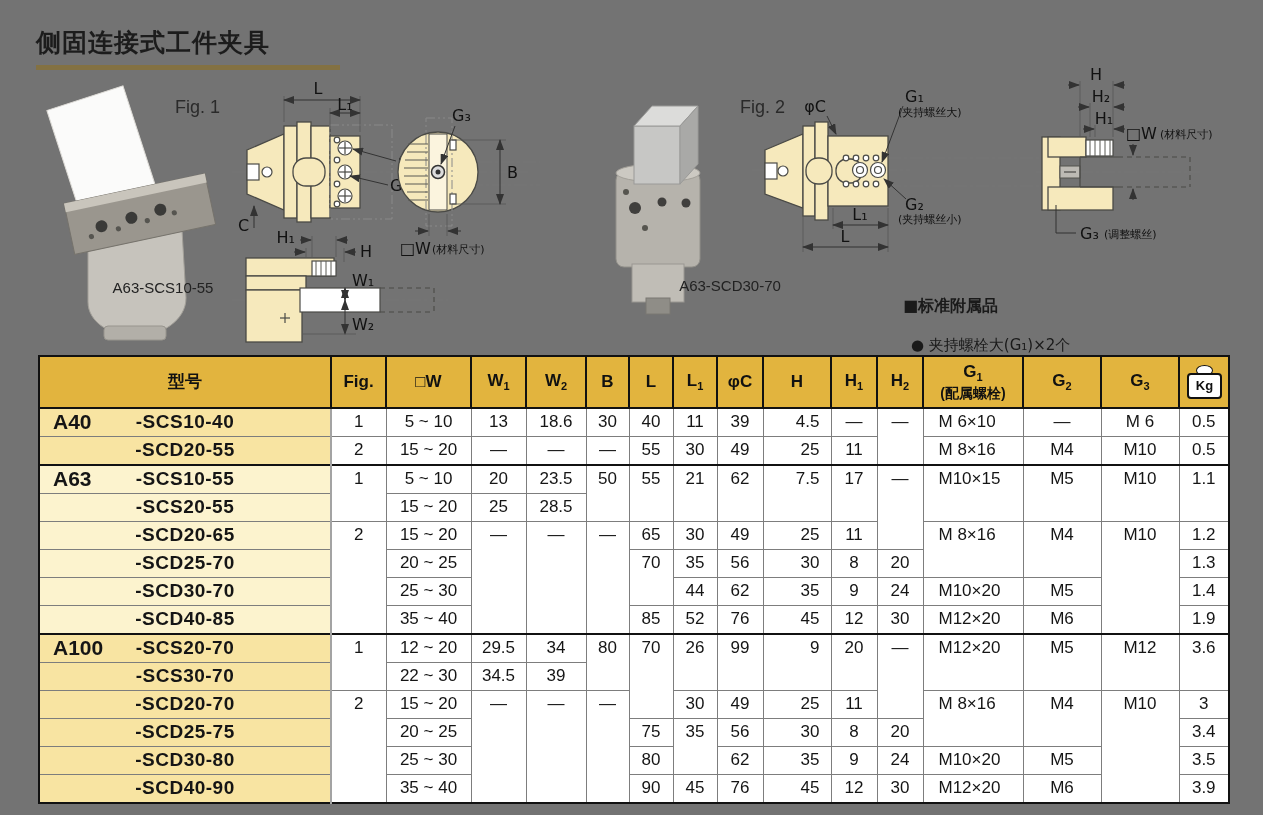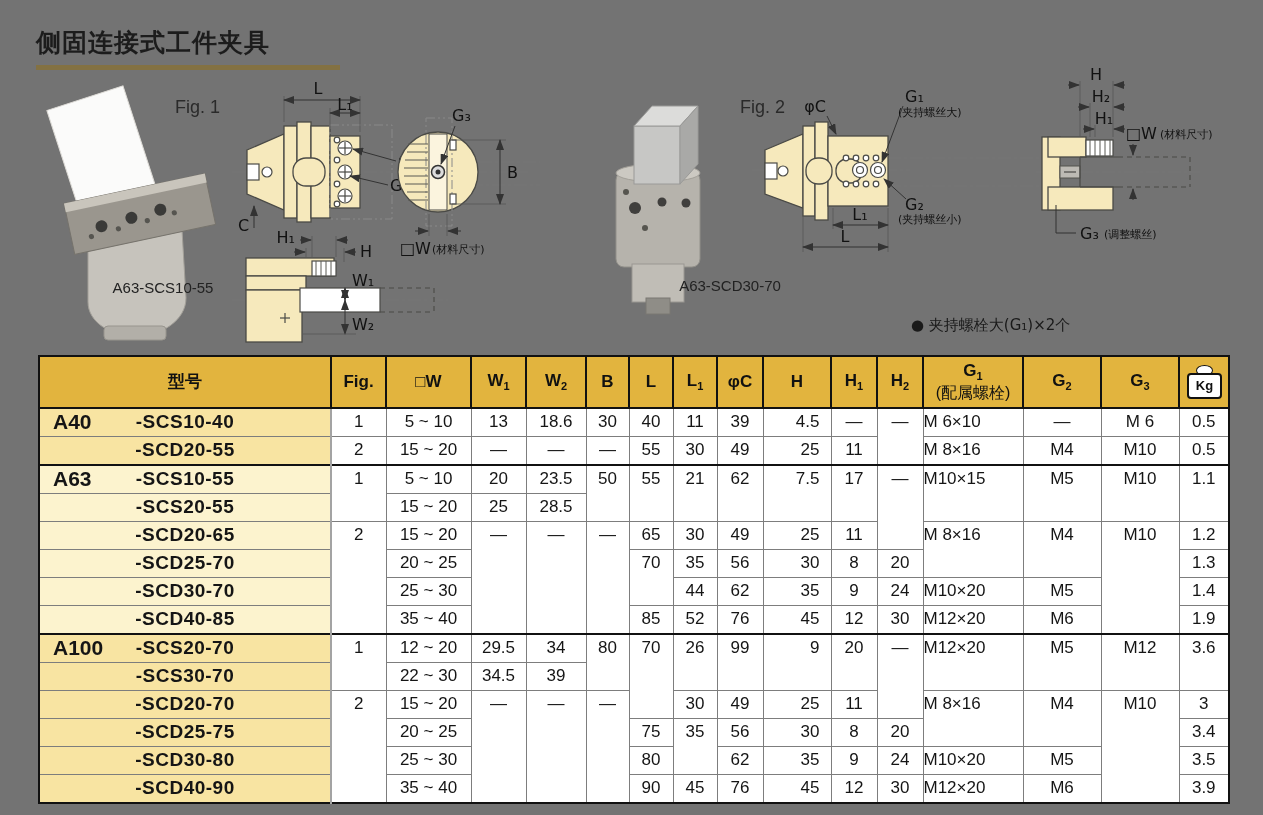--- a/index.html
+++ b/index.html
@@ -29,31 +29,31 @@
   
   .accessories{position:absolute;left:903px;top:296px;width:250px;font-family:"DejaVu Sans","Liberation Sans",sans-serif;}
   .accessories .acc-head{font-size:16px;font-weight:bold;line-height:1.25;}
   .accessories .acc-item{font-size:15px;margin-top:20px;padding-left:8px;}
 
   
   table.spec{position:absolute;left:38px;top:355px;border-collapse:collapse;table-layout:fixed;border:2px solid #111;}
   .spec th{background:#E2B43E;border:2px solid #111;font-size:17px;font-weight:bold;color:#111;
            padding:0;height:50px;line-height:1.05;text-align:center;vertical-align:middle;}
   .spec th .hsub{font-size:11px;vertical-align:-4px;}
-  .spec th .hnote{font-size:16px;font-weight:normal;margin-top:2px;}
+  .spec th .hnote{font-size:14px;font-weight:bold;margin-top:2px;}
   .spec td{border:1px solid #7d7d7d;height:27px;font-size:17px;color:#151515;background:#fff;
            text-align:center;vertical-align:top;line-height:26px;padding:0;}
   tr.blk-top td{border-top:2.5px solid #111;}
   td.col-model{border-left:2px solid #111;border-right:2px solid #a3a3a3;position:relative;}
   tr.blk-a40 td.col-model, tr.blk-a100 td.col-model{background:#F8E4A2;}
   tr.blk-a63 td.col-model{background:#FCF3CE;margin-left:11px;}
   td.col-model .prefix{position:absolute;left:13px;top:0;font-weight:bold;font-size:21px;line-height:26px;}
   td.col-model .mname{font-weight:bold;font-size:19px;letter-spacing:0.5px;}
   td.col-h{text-align:right;padding-right:11px;}
-  td.col-g1{text-align:left;}
+  td.col-g1{text-align:left;padding-left:15px;}
 
   .kg-icon{width:34px;margin:0 auto;}
   .kg-knob{width:15px;height:9px;border:1.5px solid #111;border-radius:50%;margin:0 auto;background:#fff;}
   .kg-body{width:31px;height:22px;border:2px solid #111;border-radius:4px;background:#fff;margin:-3px auto 0;
            display:flex;align-items:center;justify-content:center;font-size:13px;font-weight:bold;}
 </style>
 </head>
 <body>
 
 <div id="page">
@@ -308,20 +308,21 @@
       <line class="dim" x1="1133" y1="144" x2="1133" y2="155" marker-end="url(#arr)"></line>
       <line class="dim" x1="1133" y1="200" x2="1133" y2="189" marker-end="url(#arr)"></line>
 
       <polyline class="dim" points="1076,233 1056,233 1056,205"></polyline>
       <text class="lblb" x="1080" y="239">G₃</text>
       <text class="note" x="1104" y="238">(调整螺丝)</text>
     </g>
   </svg>
 
   <div class="accessories">
+    <div class="acc-head">■标准附属品</div>
     <div class="acc-item">● 夹持螺栓大(G₁)×2个</div>
   </div>
 
   <table class="spec">
       <colgroup>
         <col style="width: 292px;">
         <col style="width: 55px;">
         <col style="width: 85px;">
         <col style="width: 55px;">
         <col style="width: 60px;">

